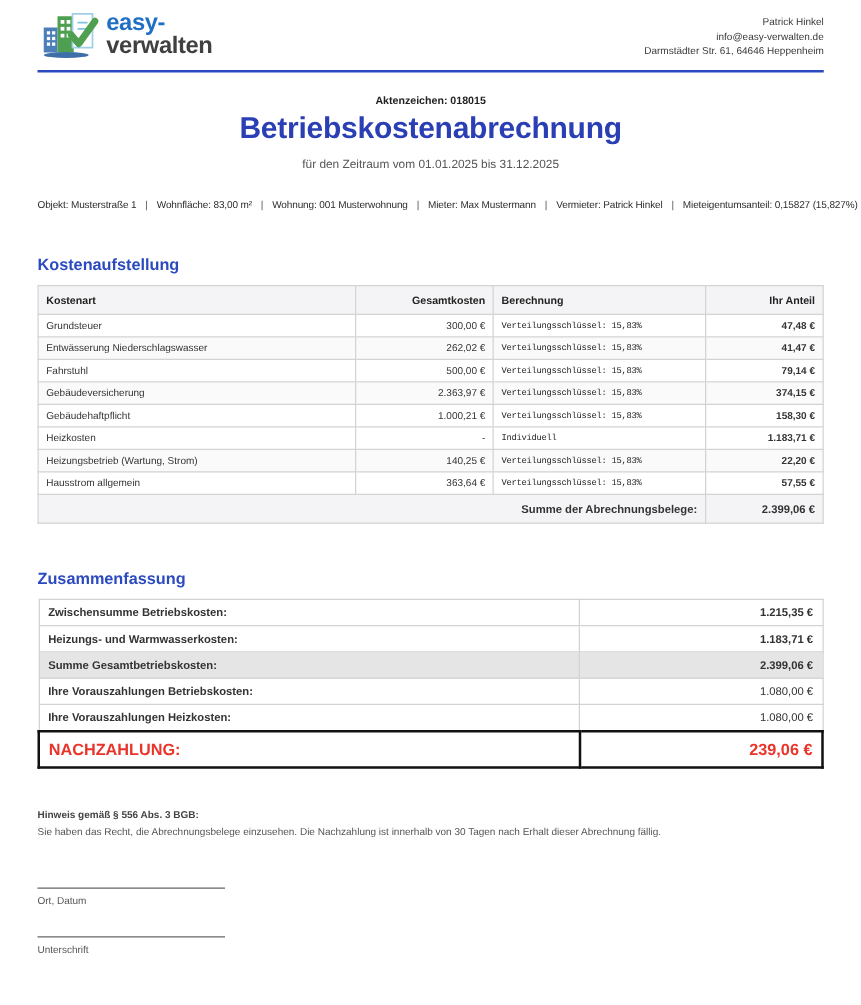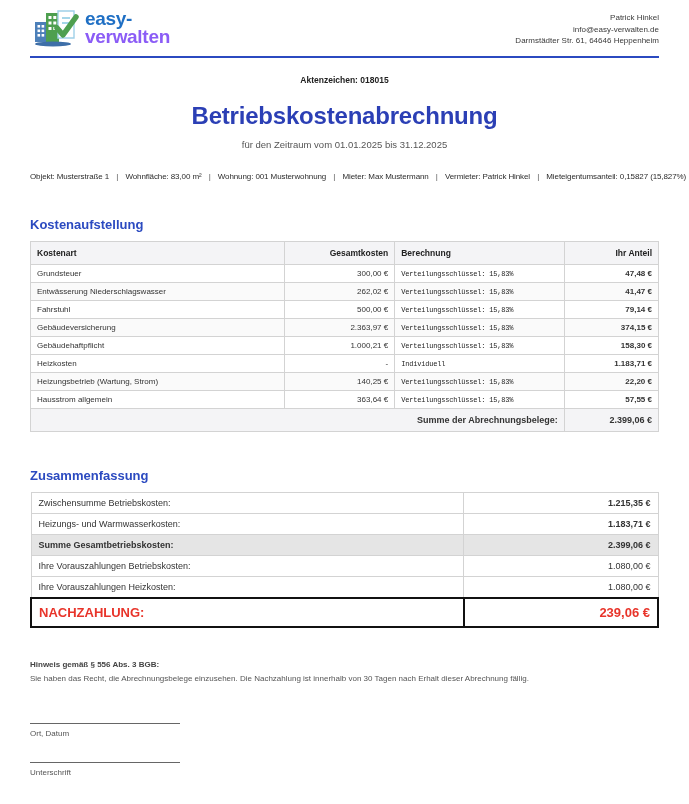--- a/index.html
+++ b/index.html
@@ -39,21 +39,21 @@
   .logo-mark { width: 46px; height: 40px; display: block; }
   .logo-words {
     display: flex;
     flex-direction: column;
     line-height: 0.94;
     font-weight: bold;
     font-size: 19px;
     letter-spacing: -0.3px;
   }
   .logo-easy { color: #1f6fc4; }
-  .logo-verwalten { color: #8b5cf6; }
+  .logo-verwalten { color: #404040; }
 
   .contact {
     text-align: right;
     font-size: 8px;
     line-height: 1.45;
     color: #3a3a3a;
     padding-top: 4px;
   }
 
   .header-rule {
@@ -68,21 +68,21 @@
     font-size: 8.5px;
     font-weight: bold;
     color: #222;
     margin-top: 17px;
   }
   .doc-title {
     text-align: center;
     font-size: 24px;
     font-weight: bold;
     color: #2b3fb5;
-    margin-top: 17px;
+    margin-top: 4px;
     letter-spacing: -0.2px;
   }
   .doc-subtitle {
     text-align: center;
     font-size: 9.5px;
     color: #555;
     margin-top: 9px;
   }
 
   
@@ -154,20 +154,21 @@
   
   table.summary-table {
     width: 100%;
     border-collapse: collapse;
     font-size: 9px;
     table-layout: fixed;
   }
   table.summary-table td {
     border: 1px solid #d3d3d3;
     padding: 5px 7px;
+    font-weight: bold;
   }
   .sum-col-label { width: 69%; text-align: left; }
   .sum-col-value { width: 31%; text-align: right; }
 
   tr.row-strong td {
     background: #e5e5e5;
     font-weight: bold;
   }
   tr.row-plain td.sum-col-value { font-weight: normal; }
   tr.row-sub td.sum-col-value { font-weight: bold; }

